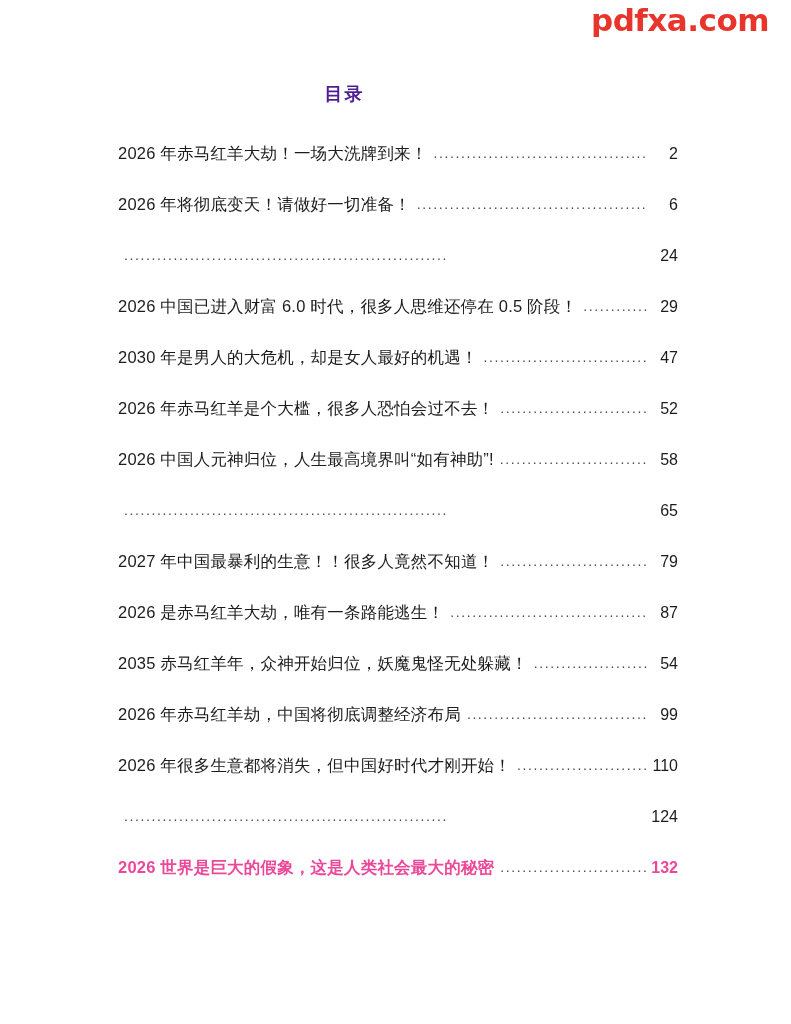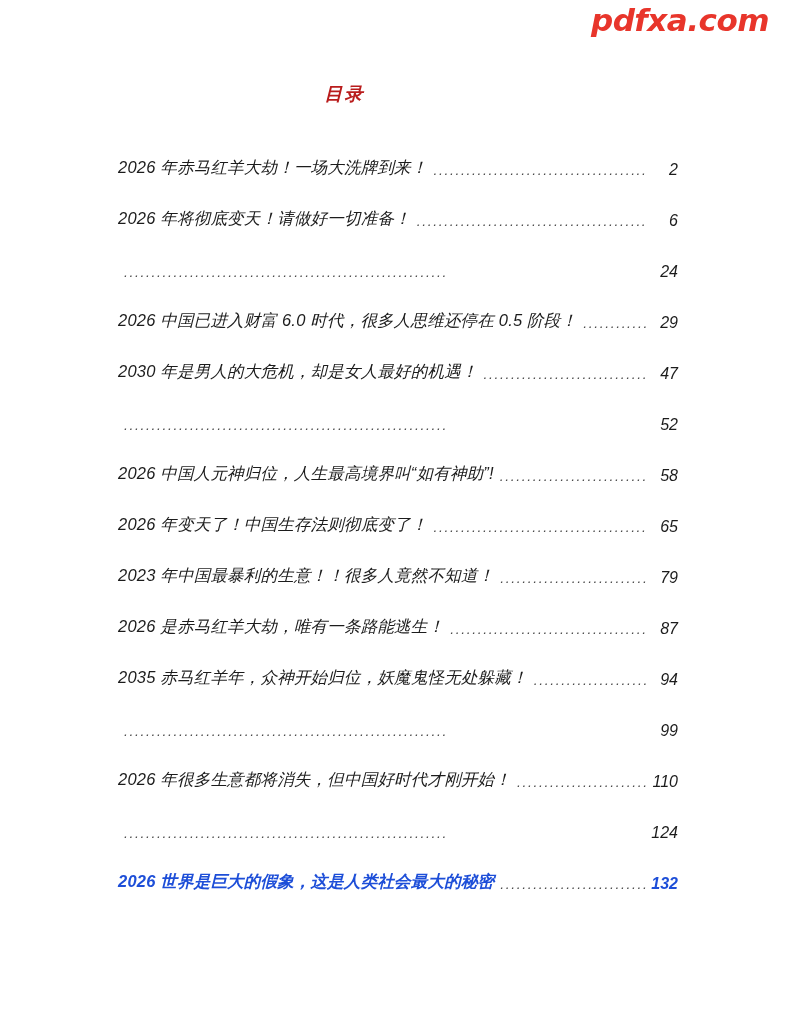--- a/index.html
+++ b/index.html
@@ -27,43 +27,42 @@
     user-select: none;
   }
   .page {
     position: absolute;
     top: 0;
     left: 0;
     width: 791px;
     height: 1024px;
     padding: 8px;
     box-sizing: border-box;
-    font-style: italic;
   }
   .toc-title {
     position: absolute;
     top: 82px;
     left: 0;
     width: 689px;
     text-align: center;
     font-family: "Liberation Serif", serif;
     font-size: 18px;
     font-weight: bold;
-    color: #b91c1c;
+    color: #4c1d95;
     letter-spacing: 2px;
   }
   .toc-list {
     position: absolute;
     top: 128px;
     left: 118px;
     width: 560px;
   }
   .toc-entry {
     display: flex;
-    align-items: flex-end;
+    align-items: center;
     height: 51px;
     font-size: 16.5px;
     color: #1c1c1c;
     white-space: nowrap;
   }
   .toc-entry .label {
     flex: 0 0 auto;
     letter-spacing: 0.2px;
   }
   .toc-entry .leader {
@@ -79,21 +78,21 @@
     flex: 0 0 auto;
     font-size: 16px;
     color: #1c1c1c;
     text-align: right;
     min-width: 26px;
   }
   
   .toc-entry.heavy .label,
   .toc-entry.heavy .page-num {
     font-weight: bold;
-    color: #1d4ed8;
+    color: #ec4899;
   }
 </style>
 </head>
 <body>
 
 <div class="page">
 
   <div class="watermark">pdfxa.com</div>
 
   <div class="toc-title">目录</div>
@@ -117,49 +116,50 @@
         <span class="label">2026 中国已进入财富 6.0 时代，很多人思维还停在 0.5 阶段！</span>
         <span class="leader">...........................................................</span>
         <span class="page-num">29</span>
       </div>
       <div class="toc-entry">
         <span class="label">2030 年是男人的大危机，却是女人最好的机遇！</span>
         <span class="leader">...........................................................</span>
         <span class="page-num">47</span>
       </div>
       <div class="toc-entry">
+        <span class="label">2026 年赤马红羊是个大槛，很多人恐怕会过不去！</span>
         <span class="leader">...........................................................</span>
         <span class="page-num">52</span>
       </div>
       <div class="toc-entry">
         <span class="label">2026 中国人元神归位，人生最高境界叫“如有神助”!</span>
         <span class="leader">...........................................................</span>
         <span class="page-num">58</span>
       </div>
       <div class="toc-entry">
-        <span class="label">2026 年变天了！中国生存法则彻底变了！</span>
         <span class="leader">...........................................................</span>
         <span class="page-num">65</span>
       </div>
       <div class="toc-entry">
-        <span class="label">2023 年中国最暴利的生意！！很多人竟然不知道！</span>
+        <span class="label">2027 年中国最暴利的生意！！很多人竟然不知道！</span>
         <span class="leader">...........................................................</span>
         <span class="page-num">79</span>
       </div>
       <div class="toc-entry">
         <span class="label">2026 是赤马红羊大劫，唯有一条路能逃生！</span>
         <span class="leader">...........................................................</span>
         <span class="page-num">87</span>
       </div>
       <div class="toc-entry">
         <span class="label">2035 赤马红羊年，众神开始归位，妖魔鬼怪无处躲藏！</span>
         <span class="leader">...........................................................</span>
-        <span class="page-num">94</span>
+        <span class="page-num">54</span>
       </div>
       <div class="toc-entry">
+        <span class="label">2026 年赤马红羊劫，中国将彻底调整经济布局</span>
         <span class="leader">...........................................................</span>
         <span class="page-num">99</span>
       </div>
       <div class="toc-entry">
         <span class="label">2026 年很多生意都将消失，但中国好时代才刚开始！</span>
         <span class="leader">...........................................................</span>
         <span class="page-num">110</span>
       </div>
       <div class="toc-entry">
         <span class="leader">...........................................................</span>

